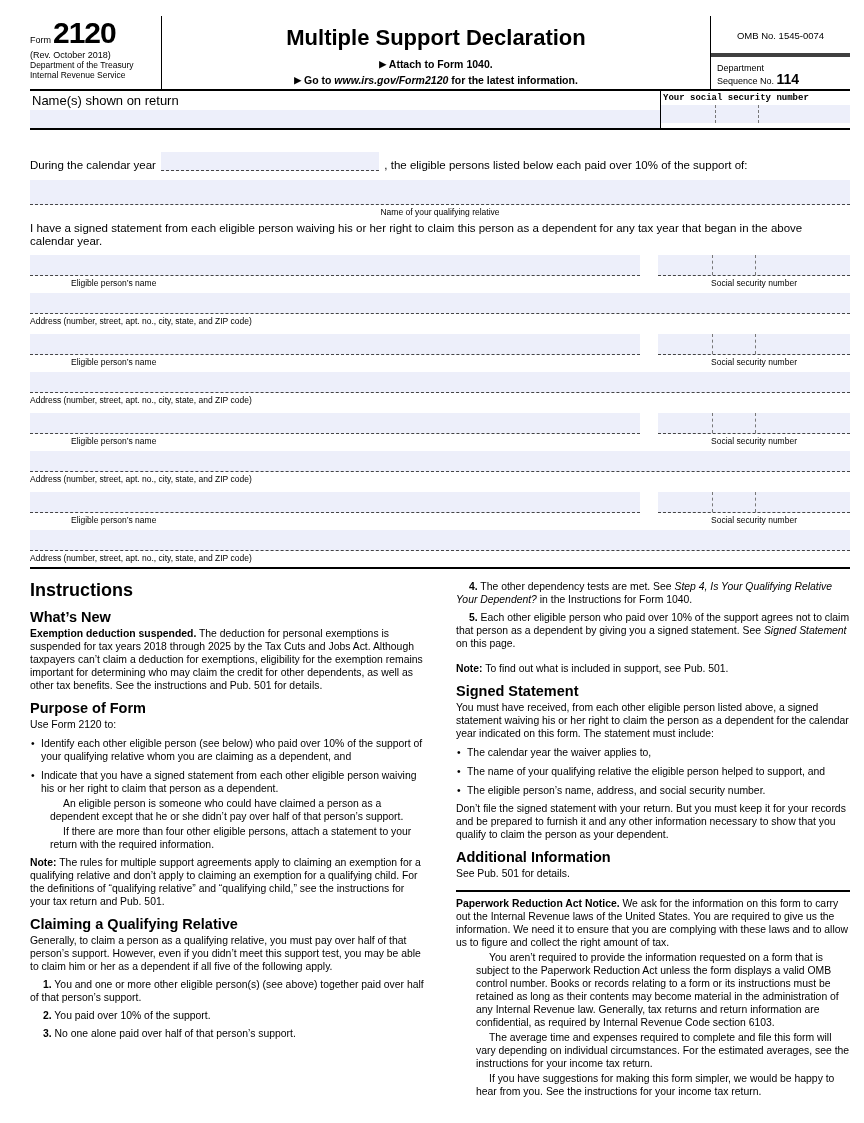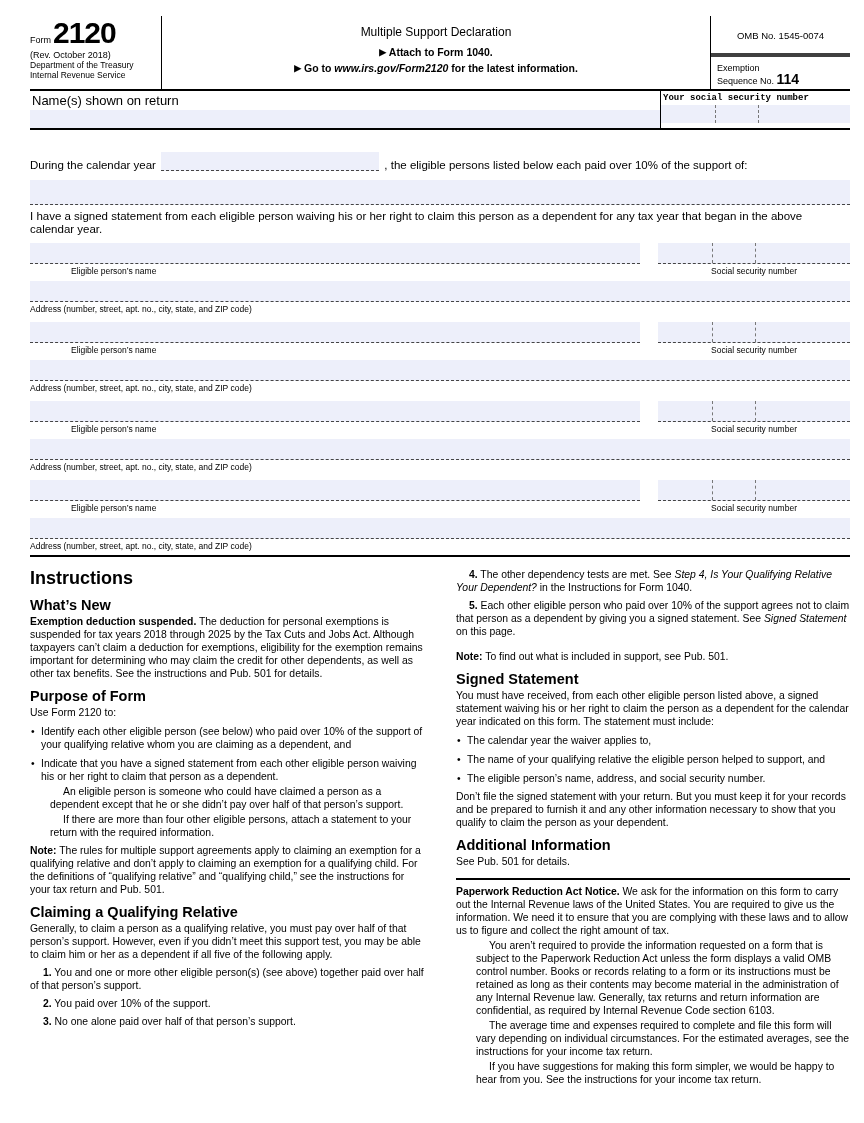--- a/index.html
+++ b/index.html
@@ -10,21 +10,21 @@
 
   
   .header { display:flex; border-bottom:2px solid #000; align-items:stretch; }
   .h-left { width:131px; padding:2px 4px 1px 0; }
   .form-id { display:flex; align-items:flex-end; line-height:1; }
   .form-word { font-size:9px; padding-bottom:3px; }
   .form-num { font-size:30px; font-weight:bold; letter-spacing:-1px; margin-left:2px; }
   .rev { font-size:9px; margin-top:2px; }
   .dept { font-size:8.5px; line-height:10px; }
   .h-center { flex:1; border-left:1px solid #000; text-align:center; padding-top:9px; }
-  .title { font-size:12px; font-weight:normal; }
+  .title { font-size:22px; font-weight:bold; }
   .attach { font-size:10.5px; font-weight:bold; margin-top:7px; }
   .goto { font-size:10.5px; font-weight:bold; margin-top:4px; }
   .goto .url { font-style:italic; }
   .arrow { font-size:9px; position:relative; top:-1px; }
   .h-right { width:140px; border-left:1px solid #000; display:flex; flex-direction:column; }
   .omb { font-size:9.5px; text-align:center; padding:14px 2px 12px 2px; border-bottom:4px solid #404040; }
   .attach-seq { font-size:9px; padding:6px 0 2px 6px; line-height:11px; }
   .seq-num { font-size:14px; font-weight:bold; }
 
   
@@ -110,21 +110,21 @@
           <span>Attach to Form 1040.</span>
         </div>
         <div class="goto">
           <span class="arrow">▶</span>
           <span>Go to </span><span class="url">www.irs.gov/Form2120</span><span> for the latest information.</span>
         </div>
       </div>
       <div class="h-right">
         <div class="omb">OMB No. 1545-0074</div>
         <div class="attach-seq">
-          <div>Exemption</div>
+          <div>Department</div>
           <div>
             <span>Sequence No.</span>
             <span class="seq-num">114</span>
           </div>
         </div>
       </div>
     </div>
 
     <div class="name-row">
       <div class="nr-left">
@@ -139,20 +139,21 @@
         </div>
       </div>
     </div>
 
     <div class="decl-line">
       <span>During the calendar year</span>
       <span class="field dashed year-field"></span>
       <span>, the eligible persons listed below each paid over 10% of the support of:</span>
     </div>
     <div class="field dashed qr-field"></div>
+    <div class="qr-label">Name of your qualifying relative</div>
     <div class="statement">I have a signed statement from each eligible person waiving his or her right to claim this person as a dependent for any tax year that began in the above calendar year.</div>
 
     <div class="person">
       <div class="p-row">
         <div class="field dashed p-name"></div>
         <div class="field dashed p-ssn">
           <div class="ssn-sep1"></div>
           <div class="ssn-sep2"></div>
         </div>
       </div>

